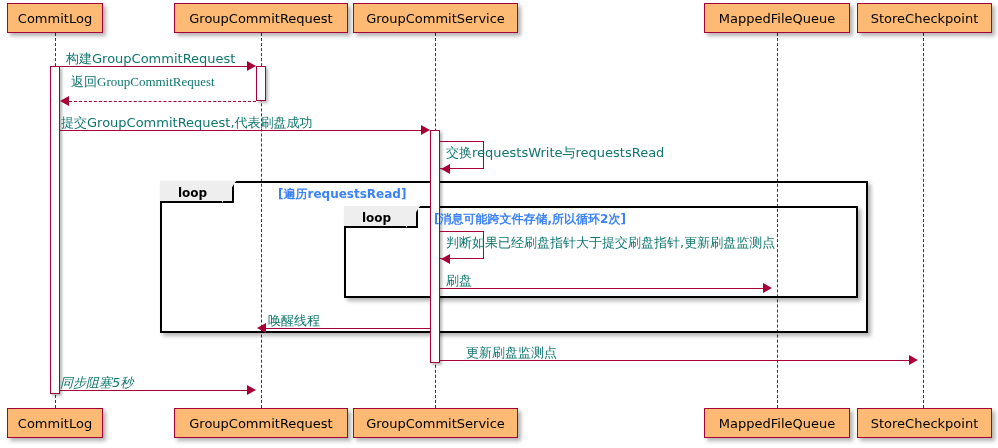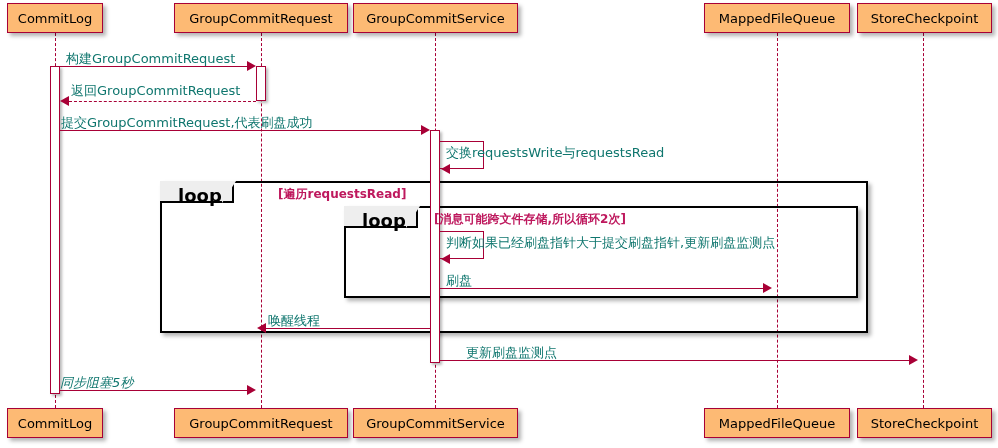--- a/index.html
+++ b/index.html
@@ -114,32 +114,32 @@
     position: absolute;
     right: -2px;
     top: 0;
     width: 0; height: 0;
     border-top: 22px solid #EEEEEE;
     border-right: 14px solid transparent;
     transform: translateX(2px);
   }
   .group-tab-label {
     position: absolute;
-    font-size: 18px;
+    font-size: 12px;
     font-weight: bold;
     color: #000000;
     line-height: 1;
     z-index: 4;
     white-space: nowrap;
   }
   .group-cond {
     position: absolute;
     font-size: 12px;
     font-weight: bold;
-    color: #be185d;
+    color: #3b82f6;
     line-height: 1;
     z-index: 4;
     white-space: nowrap;
   }
 </style>
 </head>
 <body>
 
 <div id="diagram">
 
@@ -176,21 +176,21 @@
   <div class="group-cond" style="left:434px; top:213px;">[消息可能跨文件存储,所以循环2次]</div>
 
   <div class="activation" style="left:50px; top:66px; height:328px;"></div>
   <div class="activation" style="left:256px; top:66px; height:35px;"></div>
   <div class="activation" style="left:430px; top:130px; height:233px;"></div>
 
   <div class="msg-label" style="left:66px; top:52px;">构建GroupCommitRequest</div>
   <div class="msg-line" style="left:60px; top:66px; width:188px;"></div>
   <div class="arrow-head arrow-right" style="left:247px; top:61px;"></div>
 
-  <div class="msg-label" style="left:71px; top:84px;">返回GroupCommitRequest</div>
+  <div class="msg-label" style="left:71px; top:75px;font-family:Liberation Serif, serif;">返回GroupCommitRequest</div>
   <div class="msg-line" style="left:69px; top:101px; width:187px; border-top-style:dashed;"></div>
   <div class="arrow-head arrow-left" style="left:60px; top:96px;"></div>
 
   <div class="msg-label" style="left:61px; top:116px;">提交GroupCommitRequest,代表刷盘成功</div>
   <div class="msg-line" style="left:60px; top:130px; width:362px;"></div>
   <div class="arrow-head arrow-right" style="left:421px; top:125px;"></div>
 
   <div class="msg-label" style="left:446px; top:146px;">交换requestsWrite与requestsRead</div>
   <div class="self-msg" style="left:440px; top:141px; width:44px; height:28px;"></div>
   <div class="arrow-head arrow-left" style="left:441px; top:164px;"></div>

